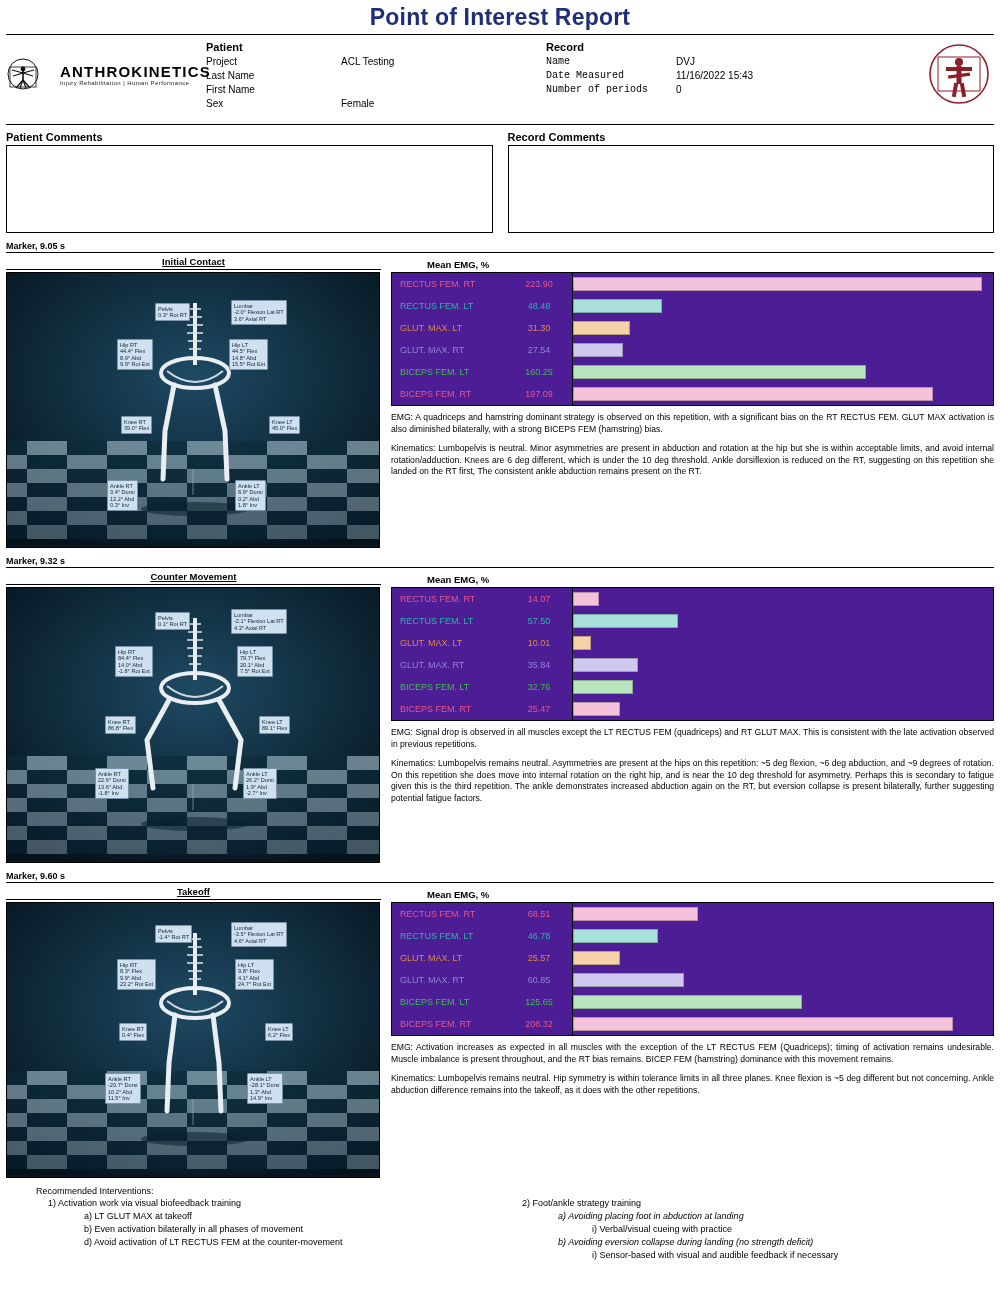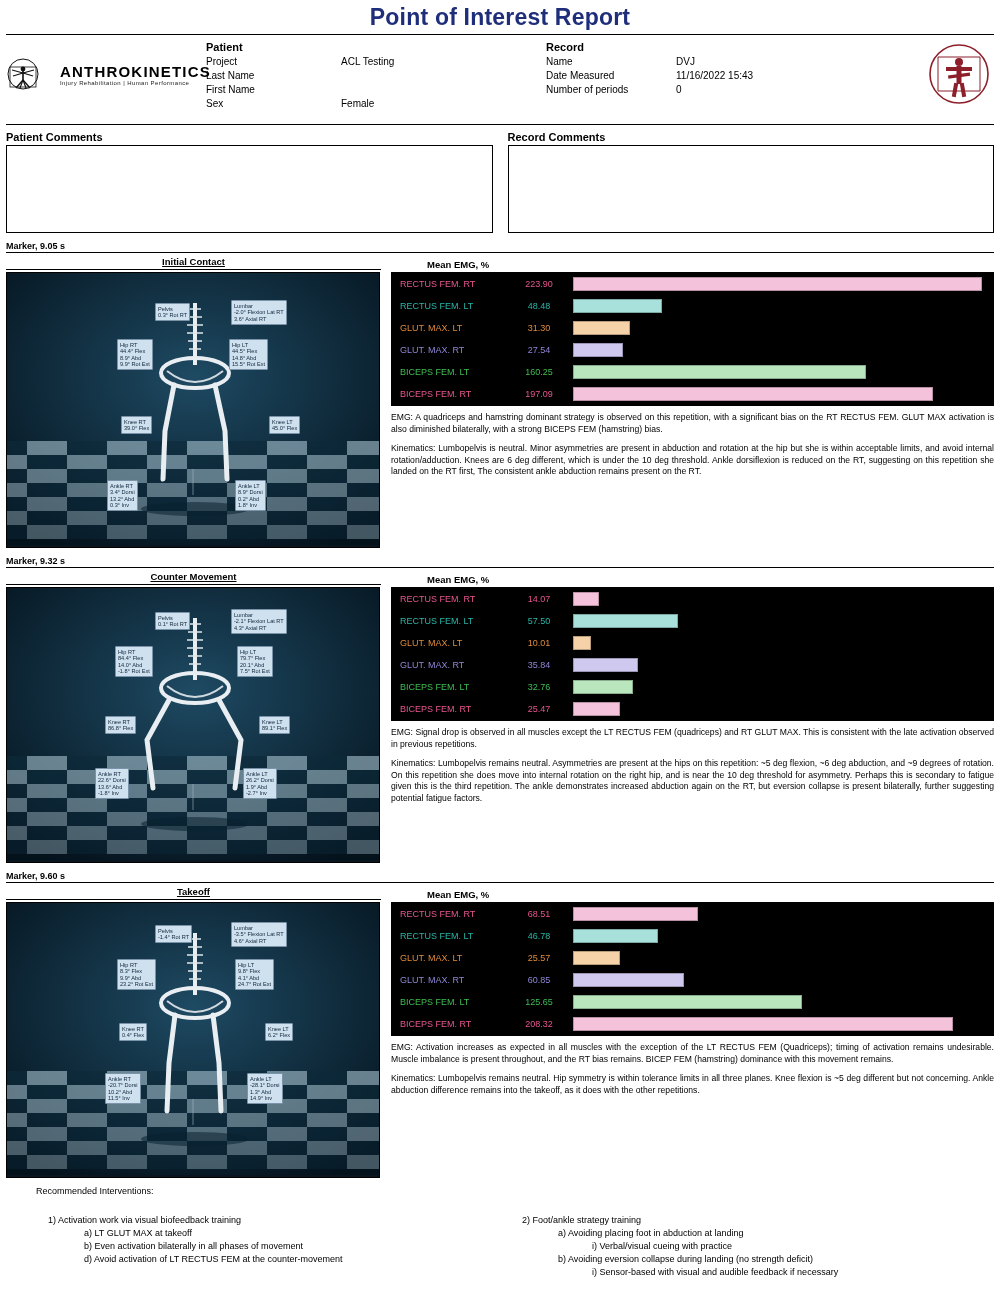--- a/index.html
+++ b/index.html
@@ -33,21 +33,21 @@
   .logo-text .tag { font-size:6px; letter-spacing:0.4px; color:#222; }
 
   .field-block { display:flex; flex-direction:column; }
   .fb-title { font-weight:bold; font-size:11px; margin-bottom:2px; }
   .fb-line { display:flex; font-size:10px; line-height:14px; }
   .fb-label { width:135px; }
   .fb-value { }
 
   .patient-block { width:340px; }
   .record-block { width:330px; }
-  .record-block .fb-label { width:130px; }
+  .record-block .fb-label { width:130px;font-family:Liberation Mono, monospace; }
 
   .logo-right { position:absolute; right:4px; top:8px; width:62px; height:62px; }
 
   
   .comments-row { display:flex; gap:8px; margin-top:6px;justify-content:space-between; }
   .comments-col { flex:1; }
   .comments-col.right { margin-left:7px; }
   .comment-head { font-weight:bold; font-size:11px; margin-bottom:2px; }
   .comment-box { border:1px solid #000; height:88px; background:#fff; }
 
@@ -59,40 +59,40 @@
   .left-col { width:375px; }
   .right-col { flex:1; }
 
   .phase-title { text-align:center; font-weight:bold; font-size:9.5px; padding:1px 0 2px 0;text-decoration:underline; }
   .phase-underline { border-top:1px solid #000; margin:0 0 2px 0; }
 
   .img-frame { width:374px; height:auto; border:1px solid #000; position:relative; overflow:hidden; background:#0a1520; }
 
   
   .emg-title { font-weight:bold; font-size:9.5px; margin:4px 0 2px 36px; }
-  .emg-chart { border:1px solid #000; border-left:1px solid #000; position:relative; background:#000000; }
+  .emg-chart { border:1px solid #000; border-left:1px solid #000; position:relative; background:#4c1d95; }
   .emg-row { display:flex; align-items:center; height:22px; }
   .emg-name { width:120px; padding-left:8px; font-size:9px; }
   .emg-val { width:60px; text-align:center; font-size:9px; padding-right:6px; }
   .emg-bar-area { flex:1; position:relative; height:100%; border-left:1px solid #000; }
   .emg-bar { position:absolute; left:0; top:4px; height:14px; border:1px solid rgba(0,0,0,0.25); }
 
   .note { font-size:8.6px; line-height:11.5px; margin-top:6px; text-align:justify; }
   .note + .note { margin-top:8px; }
 
   
   .recs { margin-top:8px; position:relative; }
   .recs-title { font-size:9px; margin-left:30px; }
-  .recs-cols { display:flex; margin-top:18px; }
+  .recs-cols { display:flex; margin-top:1px; }
   .recs-col { width:50%; }
   .lvl1 { font-size:9px; margin-left:42px; line-height:13px; }
   .lvl2 { font-size:9px; margin-left:78px; line-height:13px; }
   .lvl3 { font-size:9px; margin-left:112px; line-height:13px; }
   .recs-col.right .lvl1 { margin-left:22px; }
-  .recs-col.right .lvl2 { margin-left:58px; }
+  .recs-col.right .lvl2 { margin-left:58px;font-style:italic; }
   .recs-col.right .lvl3 { margin-left:92px; }
 
   
   .scene { position:absolute; inset:0; }
   .label-box {
     position:absolute; background:#cfe0ef; border:1px solid #7a93a8;
     color:#10283d; font-size:5.6px; line-height:6.6px; padding:1.5px 2px;
     white-space:pre; border-radius:1px;
   }
 </style>

